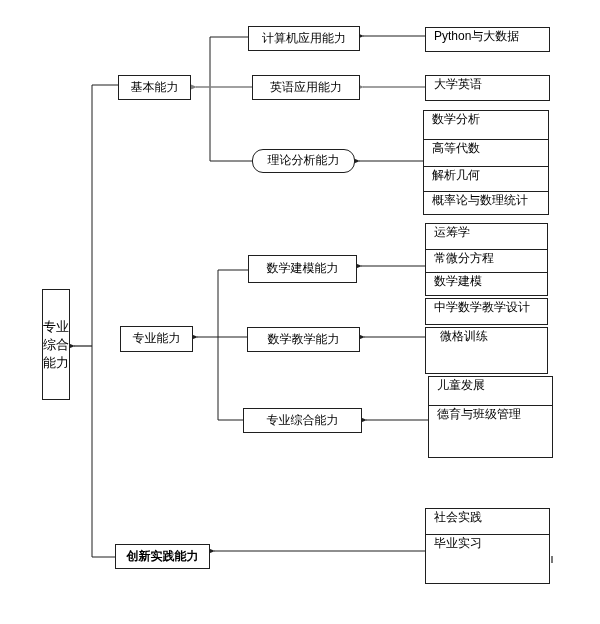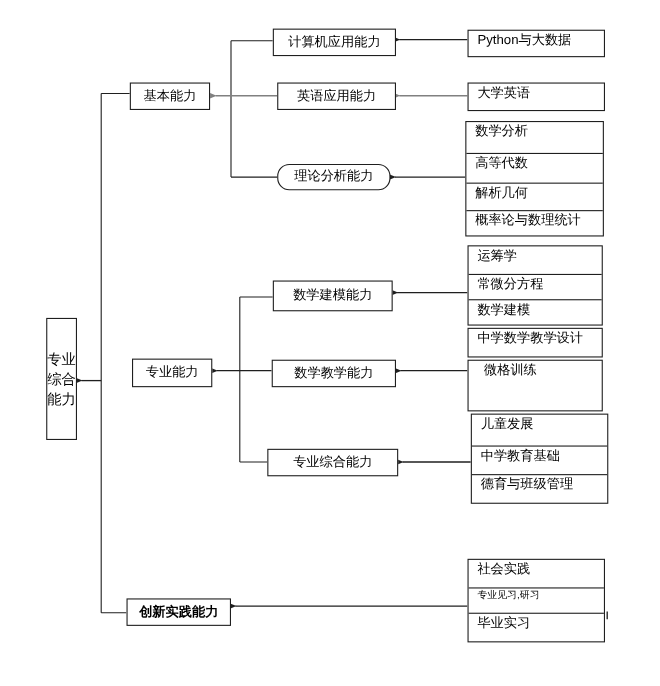--- a/index.html
+++ b/index.html
@@ -181,32 +181,26 @@
     <div class="row indent" style="height:22px;">
       <span>微格训练</span>
     </div>
   </div>
 
   <div class="stack" style="left:428px;top:376px;width:125px;height:82px;">
     <div class="row" style="height:28px;">
       <span>儿童发展</span>
     </div>
     <div class="row" style="height:26px;">
-      <span>中学教育基础</span>
-    </div>
-    <div class="row" style="height:26px;">
       <span>德育与班级管理</span>
     </div>
   </div>
 
   <div class="stack" style="left:425px;top:508px;width:125px;height:76px;">
     <div class="row" style="height:25px;">
       <span>社会实践</span>
-    </div>
-    <div class="row small" style="height:23px;">
-      <span>专业见习,研习</span>
     </div>
     <div class="row" style="height:26px;">
       <span>毕业实习</span>
     </div>
   </div>
 
 </div>
 
 </body></html>

